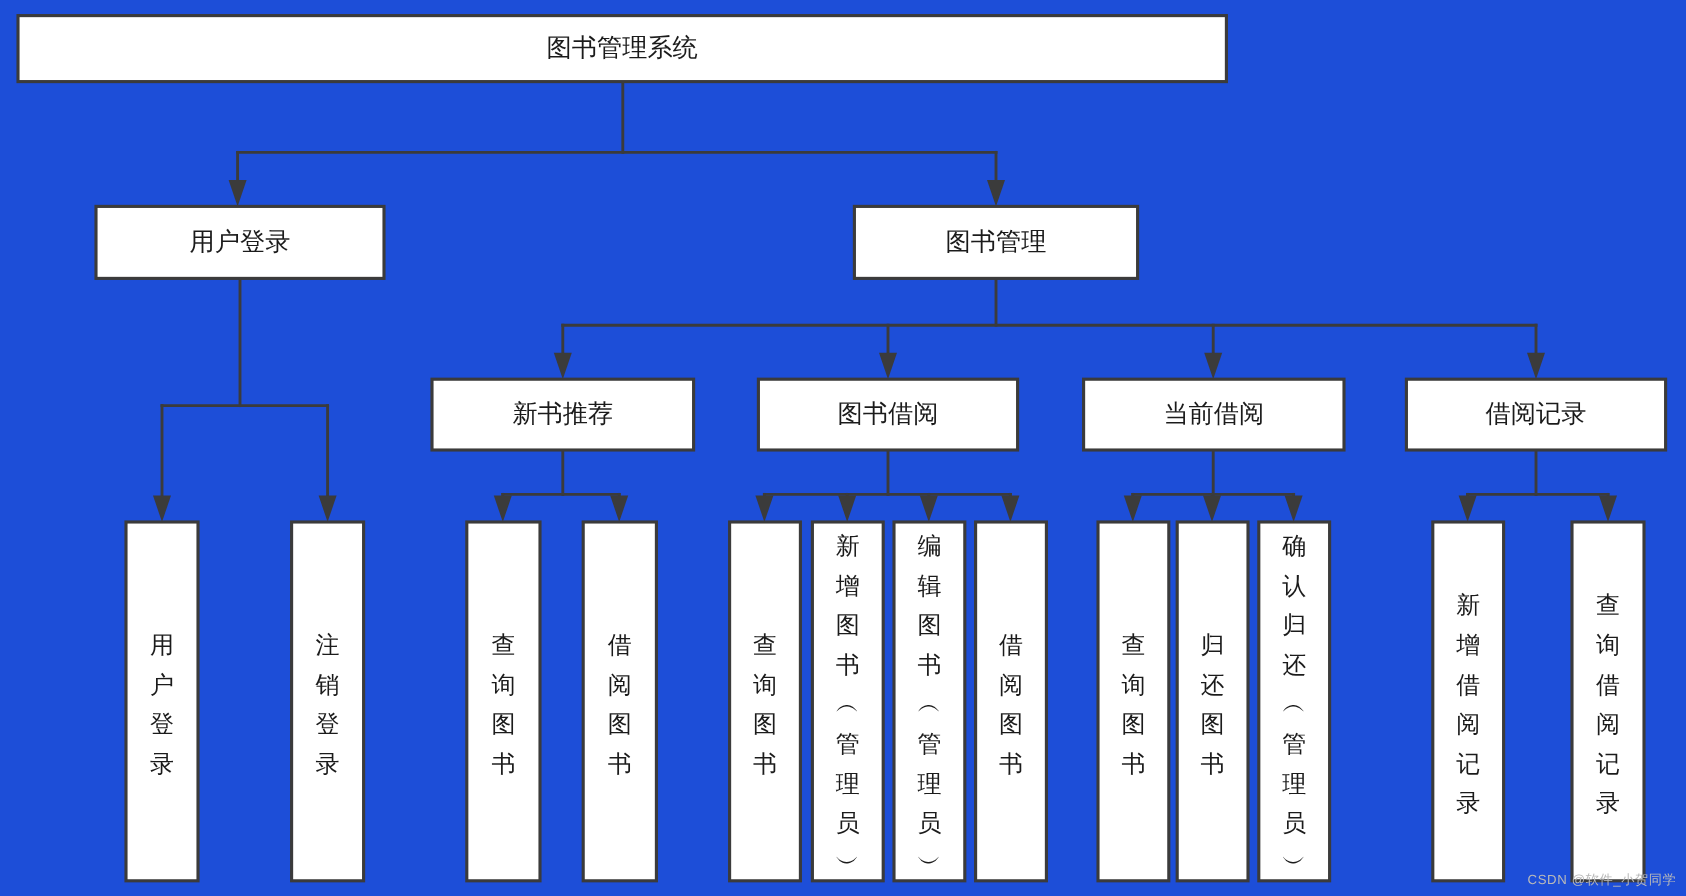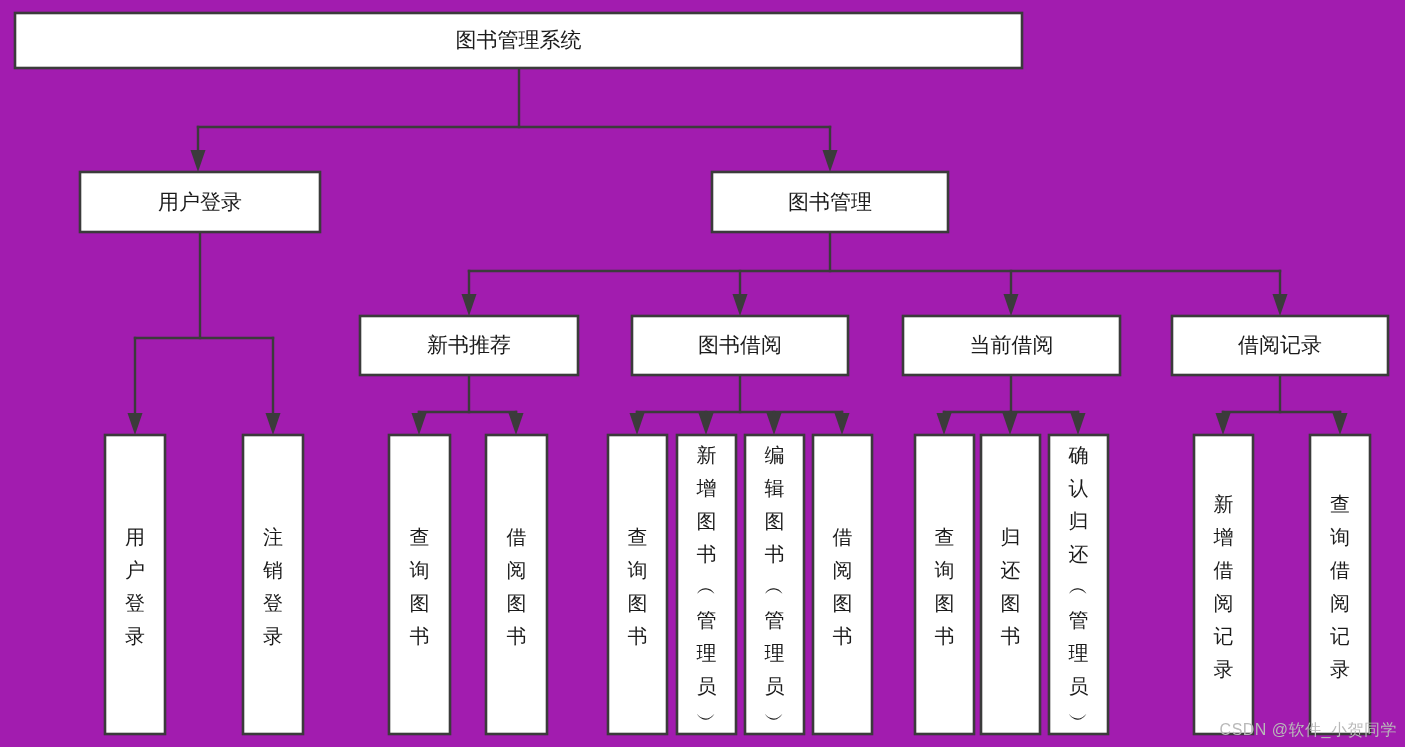--- a/index.html
+++ b/index.html
@@ -8,21 +8,21 @@
     padding: 0;
     background: #ffffff;
   }
   body {
     font-family: "Liberation Sans", "DejaVu Sans", sans-serif;
   }
   #canvas-wrap {
     position: relative;
     width: 1405px;
     height: 747px;
-    background: #a21caf;
+    background: #1d4ed8;
     overflow: hidden;
   }
   svg.diagram {
     position: absolute;
     left: 0;
     top: 0;
     width: 1405px;
     height: 747px;
     display: block;
   }
@@ -52,21 +52,21 @@
     font-family: "Liberation Sans", "DejaVu Sans", sans-serif;
     font-size: 20px;
     fill: #1b1b1b;
     text-anchor: middle;
   }
   .watermark {
     position: absolute;
     right: 8px;
     bottom: 6px;
     font-family: "Liberation Sans", "DejaVu Sans", sans-serif;
-    font-size: 16px;
+    font-size: 11px;
     color: #b9b9b9;
     letter-spacing: 0.5px;
     white-space: nowrap;
     user-select: none;
   }
 </style>
 </head>
 <body>
 
 <div id="canvas-wrap">

